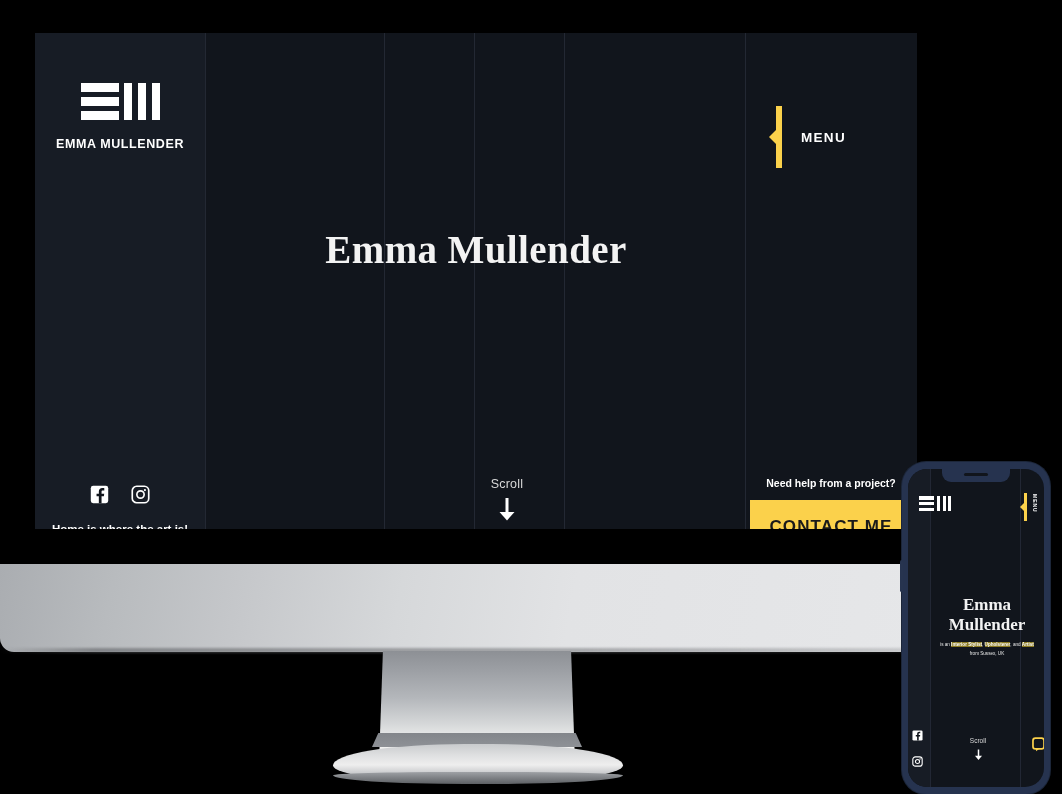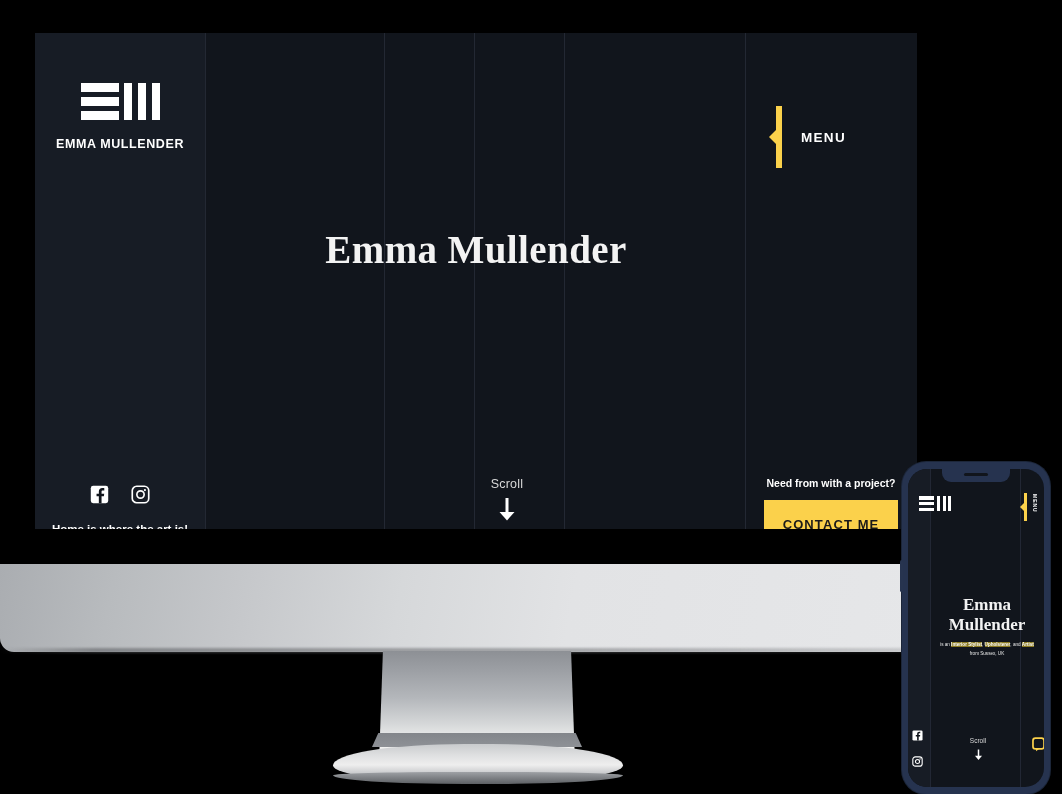--- a/index.html
+++ b/index.html
@@ -282,21 +282,21 @@
   .contact-note {
     color: #ffffff;
     font-size: 10.5px;
     font-weight: bold;
   }
   .contact-btn {
     margin-top: 11px;
     display: inline-block;
     background: #fbd14b;
     color: #1a1a1a;
-    font-size: 13px;
+    font-size: 17px;
     font-weight: bold;
     letter-spacing: 1.1px;
     padding: 17px 19px;
     border: none;
     cursor: pointer;
     font-family: "Liberation Sans", sans-serif;
   }
 
   
   .phone {
@@ -531,21 +531,21 @@
             <rect x="1.6" y="1.6" width="20.8" height="20.8" rx="5.5" fill="none" stroke="#ffffff" stroke-width="2.1"></rect>
             <circle cx="12" cy="12" r="4.6" fill="none" stroke="#ffffff" stroke-width="2.1"></circle>
             <circle cx="17.6" cy="6.4" r="1.4" fill="#ffffff"></circle>
           </svg>
         </span>
       </div>
       <div class="tagline">Home is where the art is!</div>
     </div>
 
     <div class="contact-block">
-      <div class="contact-note">Need from with a project?</div>
+      <div class="contact-note">Need help from a project?</div>
       <button class="contact-btn">CONTACT ME</button>
     </div>
 
   </div>
 
   <div class="monitor-chin"></div>
   <div class="monitor-chin-shadow"></div>
   <div class="stand-neck"></div>
   <div class="stand-neck-dark"></div>
   <div class="stand-base"></div>

